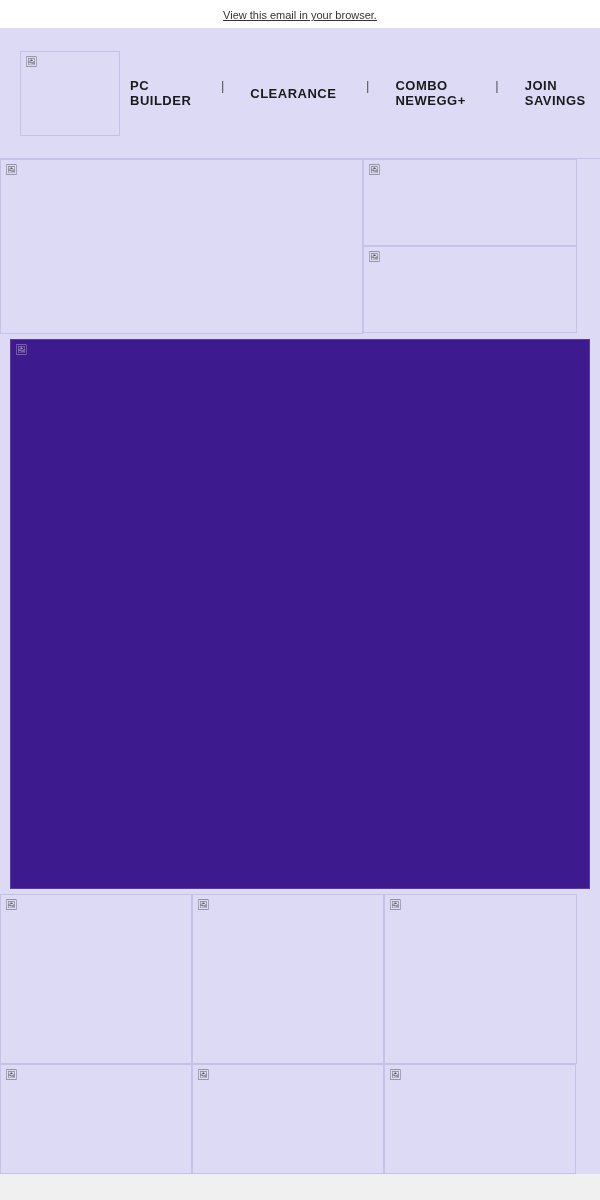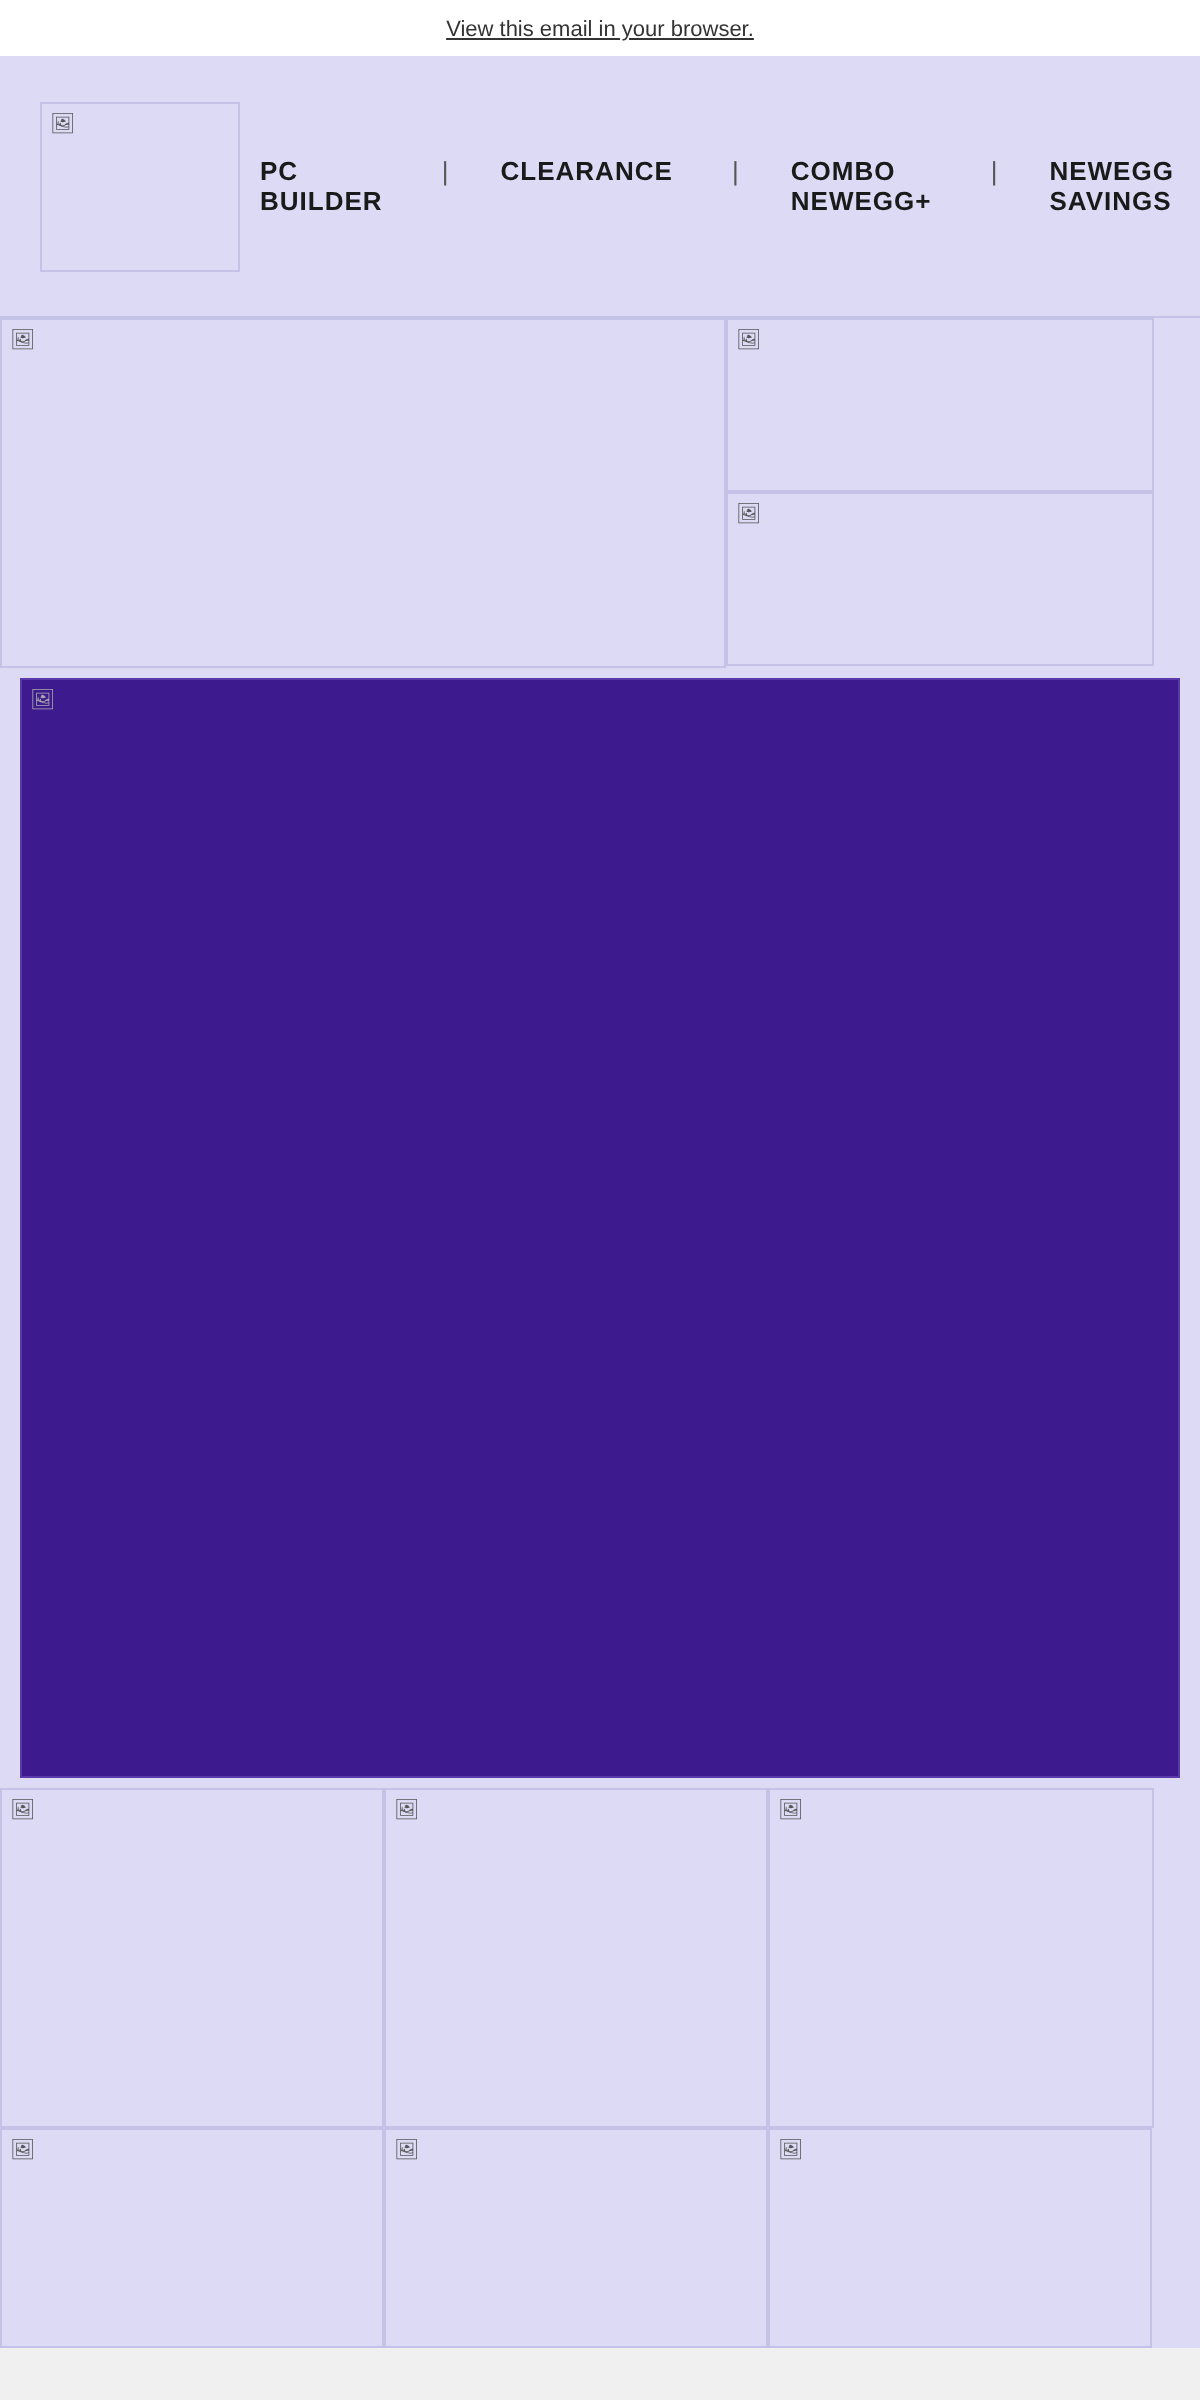--- a/index.html
+++ b/index.html
@@ -31,20 +31,21 @@
       flex-shrink: 0;
       display: flex;
       align-items: flex-start;
       justify-content: flex-start;
       padding: 4px;
     }
 
     .header-nav {
       flex: 1;
       display: flex;
+      align-items: center;
       justify-content: center;
       gap: 16px;
     }
 
     .nav-item {
       font-size: 13px;
       font-weight: bold;
       color: #1a1a1a;
       letter-spacing: 0.5px;
       text-decoration: none;
@@ -205,21 +206,21 @@
     <div class="header-logo">
       <span class="broken-img">🖼</span>
     </div>
     <nav class="header-nav">
       <a class="nav-item">PC BUILDER</a>
       <span class="nav-separator">&nbsp;|&nbsp;</span>
       <a class="nav-item">CLEARANCE</a>
       <span class="nav-separator">&nbsp;|&nbsp;</span>
       <a class="nav-item">COMBO NEWEGG+</a>
       <span class="nav-separator">&nbsp;|&nbsp;</span>
-      <a class="nav-item">NEWEGG SAVINGS</a>
+      <a class="nav-item">JOIN SAVINGS</a>
     </nav>
   </div>
 
   <div class="hero-section">
 
     <div class="hero-left">
       <span class="broken-img">🖼</span>
     </div>
 
     <div class="hero-right-col">

